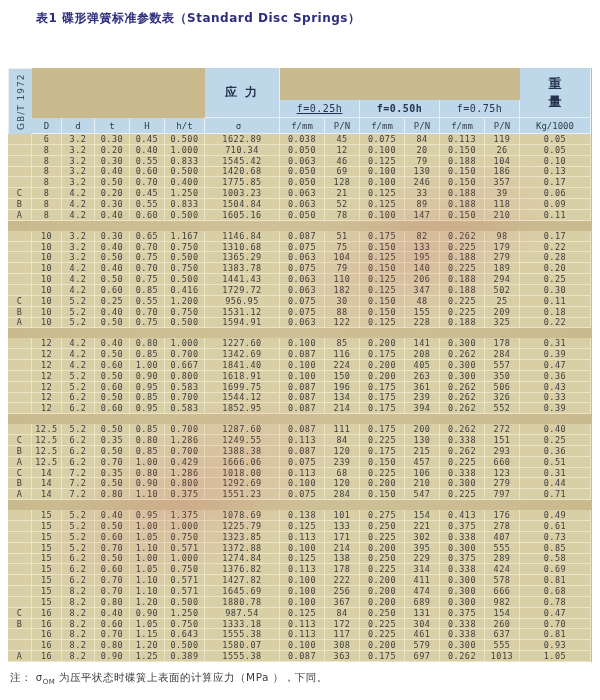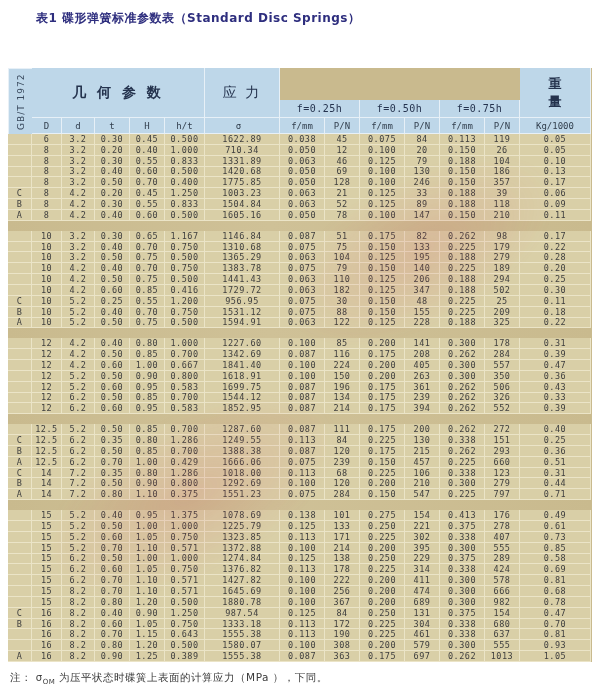--- a/index.html
+++ b/index.html
@@ -19,26 +19,26 @@
     --cols:24px 30px 33px 35px 35px 40px 75px 45px 35px 45px 35px 45px 35px 71px;
   }
   .hdr { display:grid; grid-template-columns:var(--cols); grid-template-rows:32px 18px 16px; }
   .th {
     background:#bed7e9; border-right:1px solid #e7f0f7; border-bottom:1px solid #e7f0f7;
     display:flex; align-items:center; justify-content:center; color:#25334e;
   }
   .h-gbt { grid-column:1; grid-row:1/4; writing-mode:vertical-rl; transform:rotate(180deg);
            font-size:9px; letter-spacing:1px; color:#39495d; }
   .h-geo    { grid-column:2/7;  grid-row:1/3; font-size:14px; font-weight:bold; letter-spacing:3px; }
-  .h-stress { grid-column:7;    grid-row:1/3; font-size:14px; font-weight:normal; letter-spacing:2px; }
+  .h-stress { grid-column:7;    grid-row:1/3; font-size:12px; font-weight:bold; letter-spacing:2px; }
   .h-mech   { grid-column:8/14; grid-row:1;   font-size:14px; font-weight:bold; letter-spacing:3px; }
   .h-weight { grid-column:14;   grid-row:1/3; font-size:13px; font-weight:bold;
               white-space:pre-line; text-align:center; line-height:1.35; }
   .h-f { grid-row:2; font-size:10px; font-family:"DejaVu Sans Mono", monospace; letter-spacing:0.5px; }
-  .h-f1 { grid-column:8/10; } .h-f2 { grid-column:10/12; } .h-f3 { grid-column:12/14; }
+  .h-f1 { grid-column:8/10;text-decoration:underline; } .h-f2 { grid-column:10/12;font-weight:bold; } .h-f3 { grid-column:12/14; }
   .h-c { grid-row:3; font-size:9px; font-family:"DejaVu Sans Mono", monospace; color:#33404f; }
   .sig { font-size:9px; } .sig-sub { font-size:6px; vertical-align:sub;margin-top:30px; }
   .rows {}
   .row { display:grid; grid-template-columns:var(--cols); height:10.85px; }
   .td {
     background:#d9cfa7; border-right:1px solid #ebe4c7; border-bottom:1px solid #ebe4c7;
     font-family:"DejaVu Sans Mono", monospace; font-size:8.5px; letter-spacing:0.5px;
     color:#3e3e3e; display:flex; align-items:center; justify-content:center; overflow:hidden;
   }
   .gap { height:10px; background:linear-gradient(90deg,#c9ba8e,#cfc197 45%,#c9ba8e); }
@@ -50,21 +50,20 @@
   #wm2 { left:25px;  top:415px; width:330px; height:160px; }
 </style>
 </head>
 <body>
 
 <div class="title">表1 碟形弹簧标准参数表（Standard Disc Springs）</div>
 
 <div class="tbl">
   <div class="hdr">
     <div class="th h-gbt">GB/T 1972</div>
-    <div class="th h-geo">几 何 参 数</div>
     <div class="th h-stress">应 力</div>
     <div class="th h-weight">重
 量</div>
     <div class="th h-f h-f1">f=0.25h</div>
     <div class="th h-f h-f2">f=0.50h</div>
     <div class="th h-f h-f3">f=0.75h</div>
     <div class="th h-c" style="grid-column:2">D</div>
     <div class="th h-c" style="grid-column:3">d</div>
     <div class="th h-c" style="grid-column:4">t</div>
     <div class="th h-c" style="grid-column:5">H</div>
@@ -114,21 +113,21 @@
         <div class="td">26</div>
         <div class="td">0.05</div>
       </div>
       <div class="row">
         <div class="td"></div>
         <div class="td">8</div>
         <div class="td">3.2</div>
         <div class="td">0.30</div>
         <div class="td">0.55</div>
         <div class="td">0.833</div>
-        <div class="td">1331.89</div>
+        <div class="td">1545.42</div>
         <div class="td">0.063</div>
         <div class="td">46</div>
         <div class="td">0.125</div>
         <div class="td">79</div>
         <div class="td">0.188</div>
         <div class="td">104</div>
         <div class="td">0.10</div>
       </div>
       <div class="row">
         <div class="td"></div>
@@ -748,33 +747,33 @@
         <div class="td">8.2</div>
         <div class="td">0.60</div>
         <div class="td">1.05</div>
         <div class="td">0.750</div>
         <div class="td">1333.18</div>
         <div class="td">0.113</div>
         <div class="td">172</div>
         <div class="td">0.225</div>
         <div class="td">304</div>
         <div class="td">0.338</div>
-        <div class="td">680</div>
+        <div class="td">260</div>
         <div class="td">0.70</div>
       </div>
       <div class="row">
         <div class="td"></div>
         <div class="td">16</div>
         <div class="td">8.2</div>
         <div class="td">0.70</div>
         <div class="td">1.15</div>
         <div class="td">0.643</div>
         <div class="td">1555.38</div>
         <div class="td">0.113</div>
-        <div class="td">190</div>
+        <div class="td">117</div>
         <div class="td">0.225</div>
         <div class="td">461</div>
         <div class="td">0.338</div>
         <div class="td">637</div>
         <div class="td">0.81</div>
       </div>
       <div class="row">
         <div class="td"></div>
         <div class="td">16</div>
         <div class="td">8.2</div>

